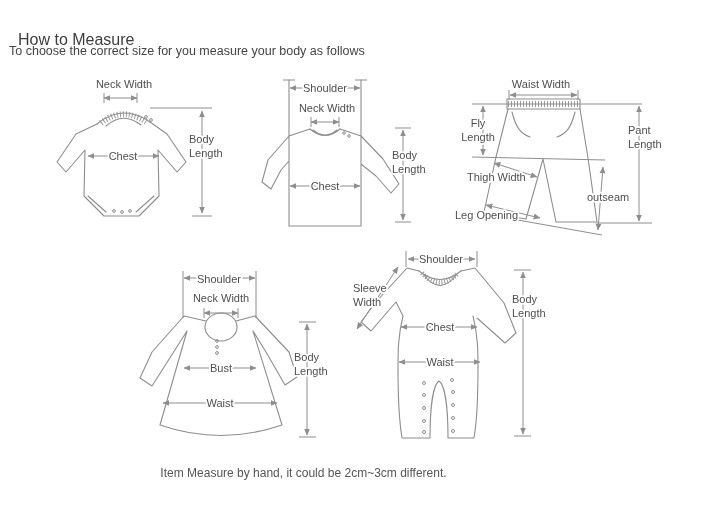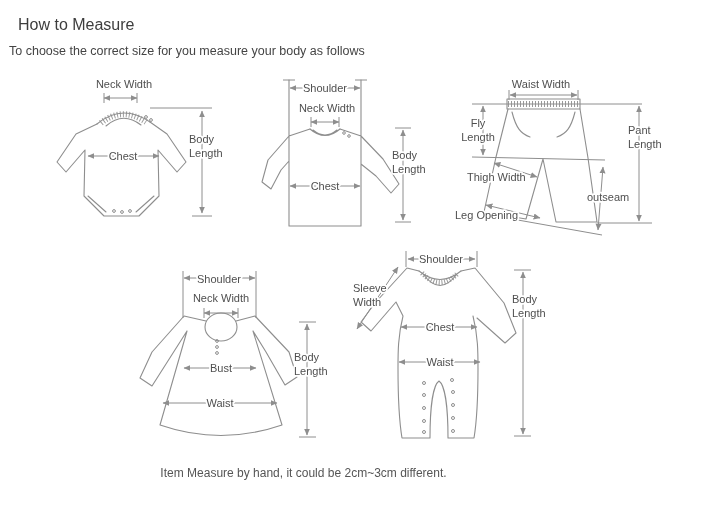--- a/index.html
+++ b/index.html
@@ -1,21 +1,21 @@
 <!DOCTYPE html>
 <html style="--line: #8e8e8e; --label: #4f4f4f; --title: #3d3d3d; --subtitle: #444444; --footer: #555555;"><head>
 <meta charset="utf-8">
 <style>
   :root{
     --line:#8e8e8e; --label:#4f4f4f; --title:#3d3d3d; --subtitle:#444444; --footer:#555555;
   }
   html,body{margin:0;padding:0;background:#ffffff;}
   body{width:713px;height:518px;position:relative;overflow:hidden;
        font-family:"Liberation Sans","DejaVu Sans",sans-serif;}
-  .title{position:absolute;left:18px;top:5px;font-size:16px;font-weight:400;color:var(--title);}
+  .title{position:absolute;left:18px;top:20px;font-size:16px;font-weight:400;color:var(--title);}
   .subtitle{position:absolute;left:9px;top:31px;font-size:12.5px;color:var(--subtitle);}
   .footer{position:absolute;left:0;top:466px;width:607px;text-align:center;
           font-size:12px;color:var(--footer);}
   svg.diagram{position:absolute;left:0;top:0;}
   .outline{fill:none;stroke:var(--line);stroke-width:1.1;stroke-linejoin:round;stroke-linecap:round;}
   .rib{fill:none;stroke:var(--line);stroke-width:6;stroke-dasharray:1 2;opacity:.9;}
   .rib5{fill:none;stroke:var(--line);stroke-width:5;stroke-dasharray:1 1.8;opacity:.9;}
   .m,.tick{stroke:var(--line);stroke-width:1;fill:none;}
   .dot{fill:none;stroke:var(--line);stroke-width:1;}
   .lbl{font-size:11px;fill:var(--label);stroke:#ffffff;stroke-width:3.5px;

